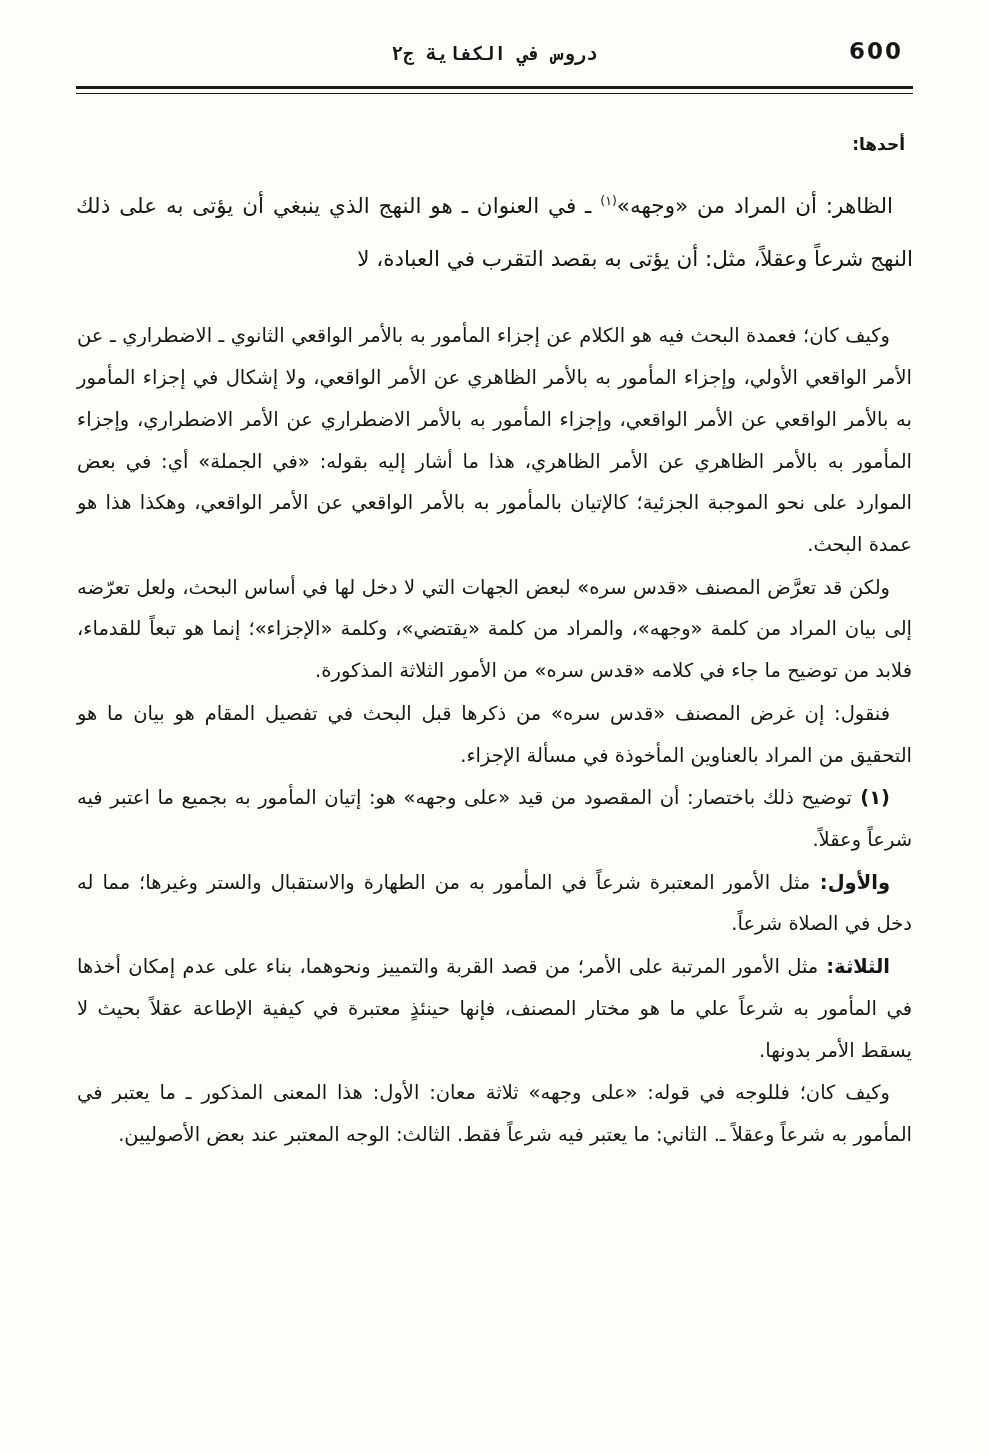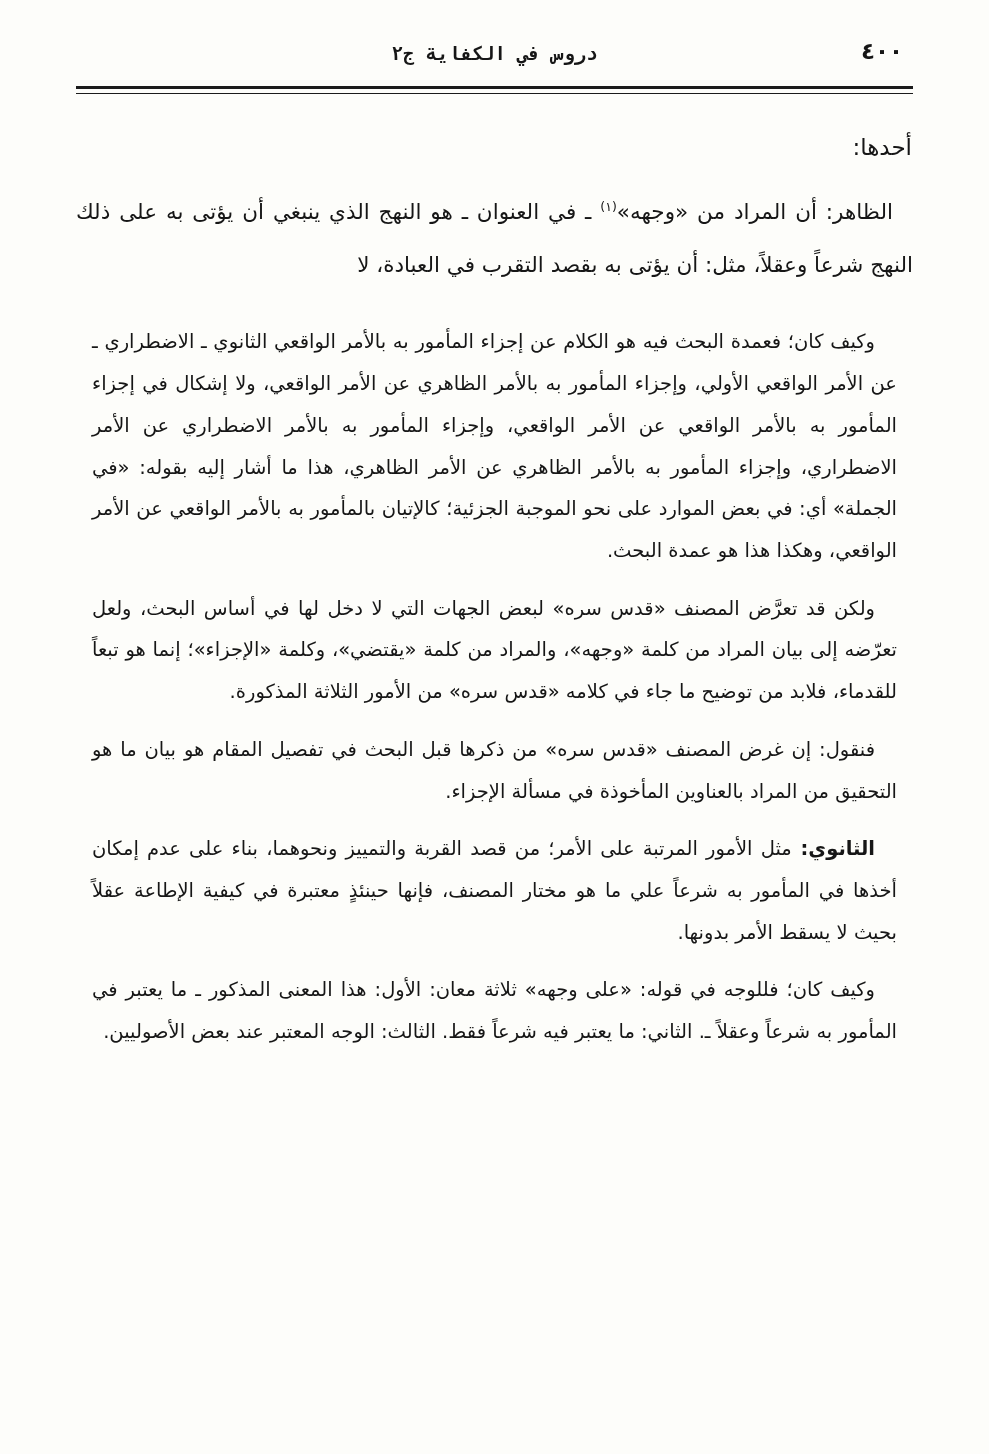--- a/index.html
+++ b/index.html
@@ -39,67 +39,69 @@
     font-weight: bold;
     letter-spacing: 2px;
   }
   .double-rule {
     margin-top: 10px;
     border-top: 3px solid #1b1b1b;
     border-bottom: 1.4px solid #1b1b1b;
     height: 4px;
   }
   .section-heading {
-    font-size: 23px;
-    font-weight: normal;
-    margin: 40px 1px 26px 0;
+    font-size: 17px;
+    font-weight: bold;
+    margin: 40px 8px 26px 0;
   }
   .matn {
     font-size: 21.5px;
     font-weight: normal;
     line-height: 2.45;
     text-align: justify;
     text-indent: 20px;
     margin: 0 0 30px 0;
   }
   .matn sup.fn {
     font-size: 0.58em;
     vertical-align: super;
     line-height: 0;
   }
   .commentary {
     font-size: 19.5px;
     line-height: 2.14;
     text-align: justify;
   }
   .commentary p {
-    margin: 16px;
+    margin: 1px;
     text-indent: 22px;
   }
   .lead {
     font-weight: bold;
   }
 </style>
 </head>
 <body>
 
 <div class="page">
 
   <div class="header">
     <div class="header-title">دروس في الكفاية ج٢</div>
-    <div class="page-number">٤٠٠</div>
+    <div class="page-number">600</div>
   </div>
 
   <div class="double-rule"></div>
 
   <div class="section-heading">أحدها:</div>
 
   <p class="matn"><span>الظاهر: أن المراد من «وجهه»</span><sup class="fn">(١)</sup><span> ـ في العنوان ـ هو النهج الذي ينبغي أن يؤتى به على ذلك النهج شرعاً وعقلاً، مثل: أن يؤتى به بقصد التقرب في العبادة، لا</span></p>
 
   <div class="commentary">
     <p><span class="lead"></span><span>وكيف كان؛ فعمدة البحث فيه هو الكلام عن إجزاء المأمور به بالأمر الواقعي الثانوي ـ الاضطراري ـ عن الأمر الواقعي الأولي، وإجزاء المأمور به بالأمر الظاهري عن الأمر الواقعي، ولا إشكال في إجزاء المأمور به بالأمر الواقعي عن الأمر الواقعي، وإجزاء المأمور به بالأمر الاضطراري عن الأمر الاضطراري، وإجزاء المأمور به بالأمر الظاهري عن الأمر الظاهري، هذا ما أشار إليه بقوله: «في الجملة» أي: في بعض الموارد على نحو الموجبة الجزئية؛ كالإتيان بالمأمور به بالأمر الواقعي عن الأمر الواقعي، وهكذا هذا هو عمدة البحث.</span></p>
     <p><span class="lead"></span><span>ولكن قد تعرَّض المصنف «قدس سره» لبعض الجهات التي لا دخل لها في أساس البحث، ولعل تعرّضه إلى بيان المراد من كلمة «وجهه»، والمراد من كلمة «يقتضي»، وكلمة «الإجزاء»؛ إنما هو تبعاً للقدماء، فلابد من توضيح ما جاء في كلامه «قدس سره» من الأمور الثلاثة المذكورة.</span></p>
     <p><span class="lead"></span><span>فنقول: إن غرض المصنف «قدس سره» من ذكرها قبل البحث في تفصيل المقام هو بيان ما هو التحقيق من المراد بالعناوين المأخوذة في مسألة الإجزاء.</span></p>
-    <p><span class="lead">الثانوي: </span><span>مثل الأمور المرتبة على الأمر؛ من قصد القربة والتمييز ونحوهما، بناء على عدم إمكان أخذها في المأمور به شرعاً علي ما هو مختار المصنف، فإنها حينئذٍ معتبرة في كيفية الإطاعة عقلاً بحيث لا يسقط الأمر بدونها.</span></p>
+    <p><span class="lead">(١) </span><span>توضيح ذلك باختصار: أن المقصود من قيد «على وجهه» هو: إتيان المأمور به بجميع ما اعتبر فيه شرعاً وعقلاً.</span></p>
+    <p><span class="lead">والأول: </span><span>مثل الأمور المعتبرة شرعاً في المأمور به من الطهارة والاستقبال والستر وغيرها؛ مما له دخل في الصلاة شرعاً.</span></p>
+    <p><span class="lead">الثلاثة: </span><span>مثل الأمور المرتبة على الأمر؛ من قصد القربة والتمييز ونحوهما، بناء على عدم إمكان أخذها في المأمور به شرعاً علي ما هو مختار المصنف، فإنها حينئذٍ معتبرة في كيفية الإطاعة عقلاً بحيث لا يسقط الأمر بدونها.</span></p>
     <p><span class="lead"></span><span>وكيف كان؛ فللوجه في قوله: «على وجهه» ثلاثة معان: الأول: هذا المعنى المذكور ـ ما يعتبر في المأمور به شرعاً وعقلاً ـ. الثاني: ما يعتبر فيه شرعاً فقط. الثالث: الوجه المعتبر عند بعض الأصوليين.</span></p>
   </div>
 
 </div>
 
 </body></html>

